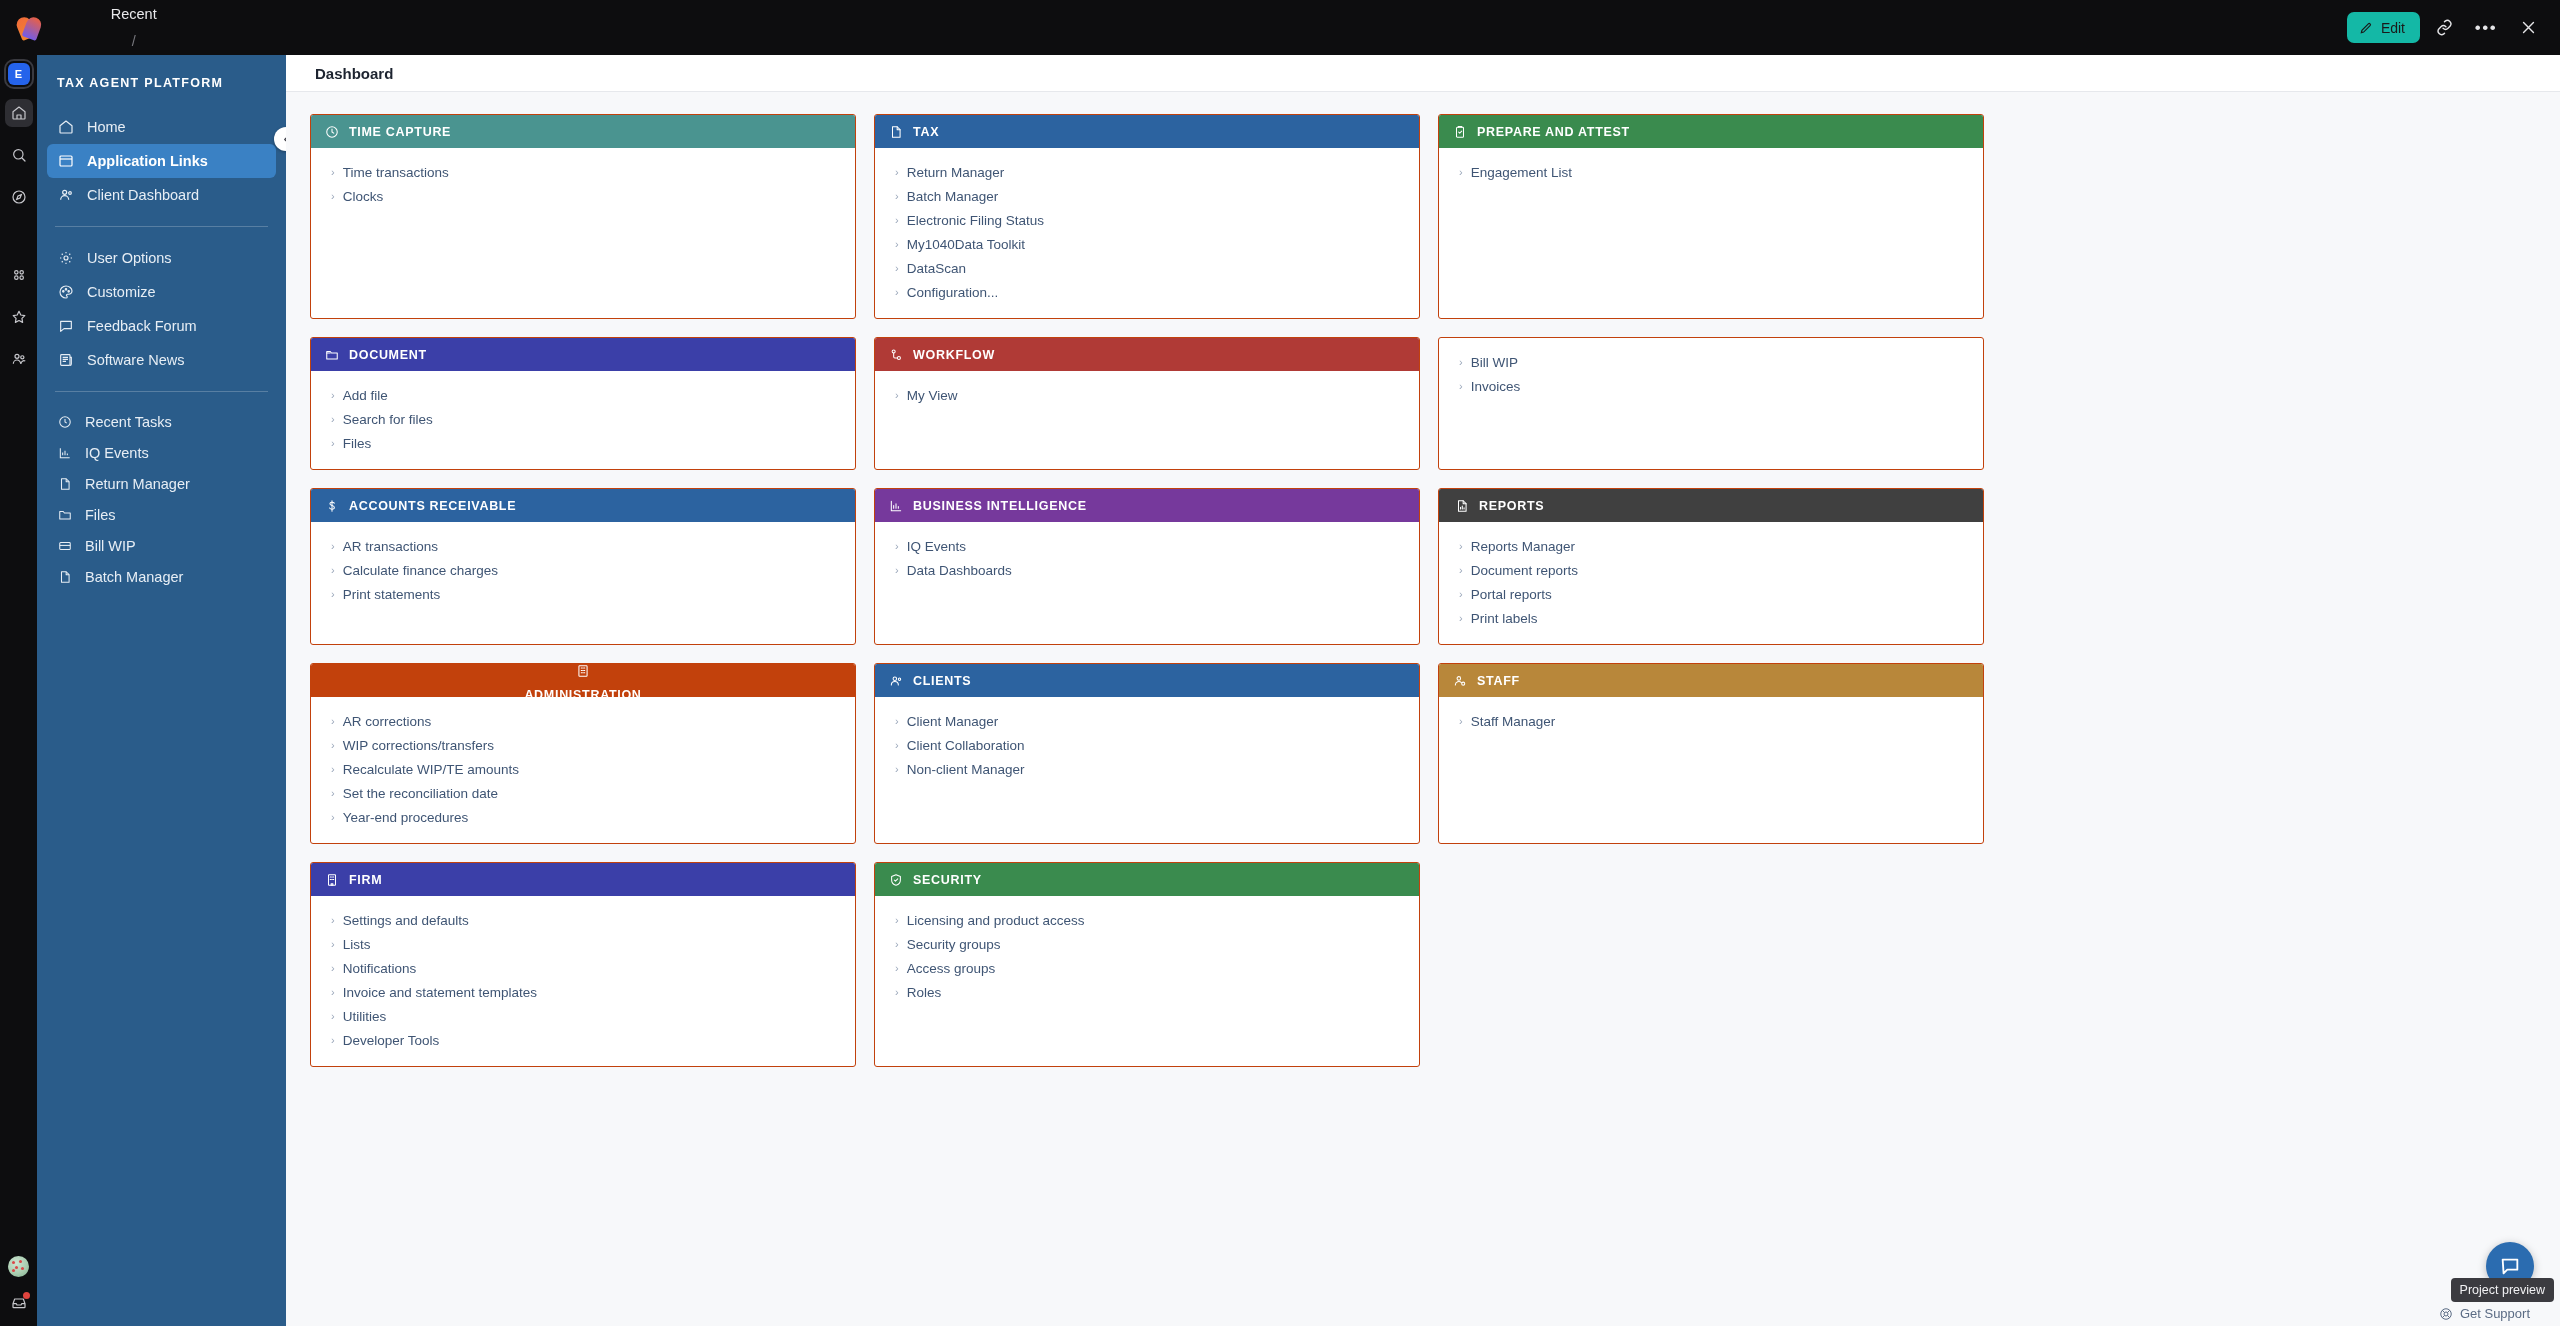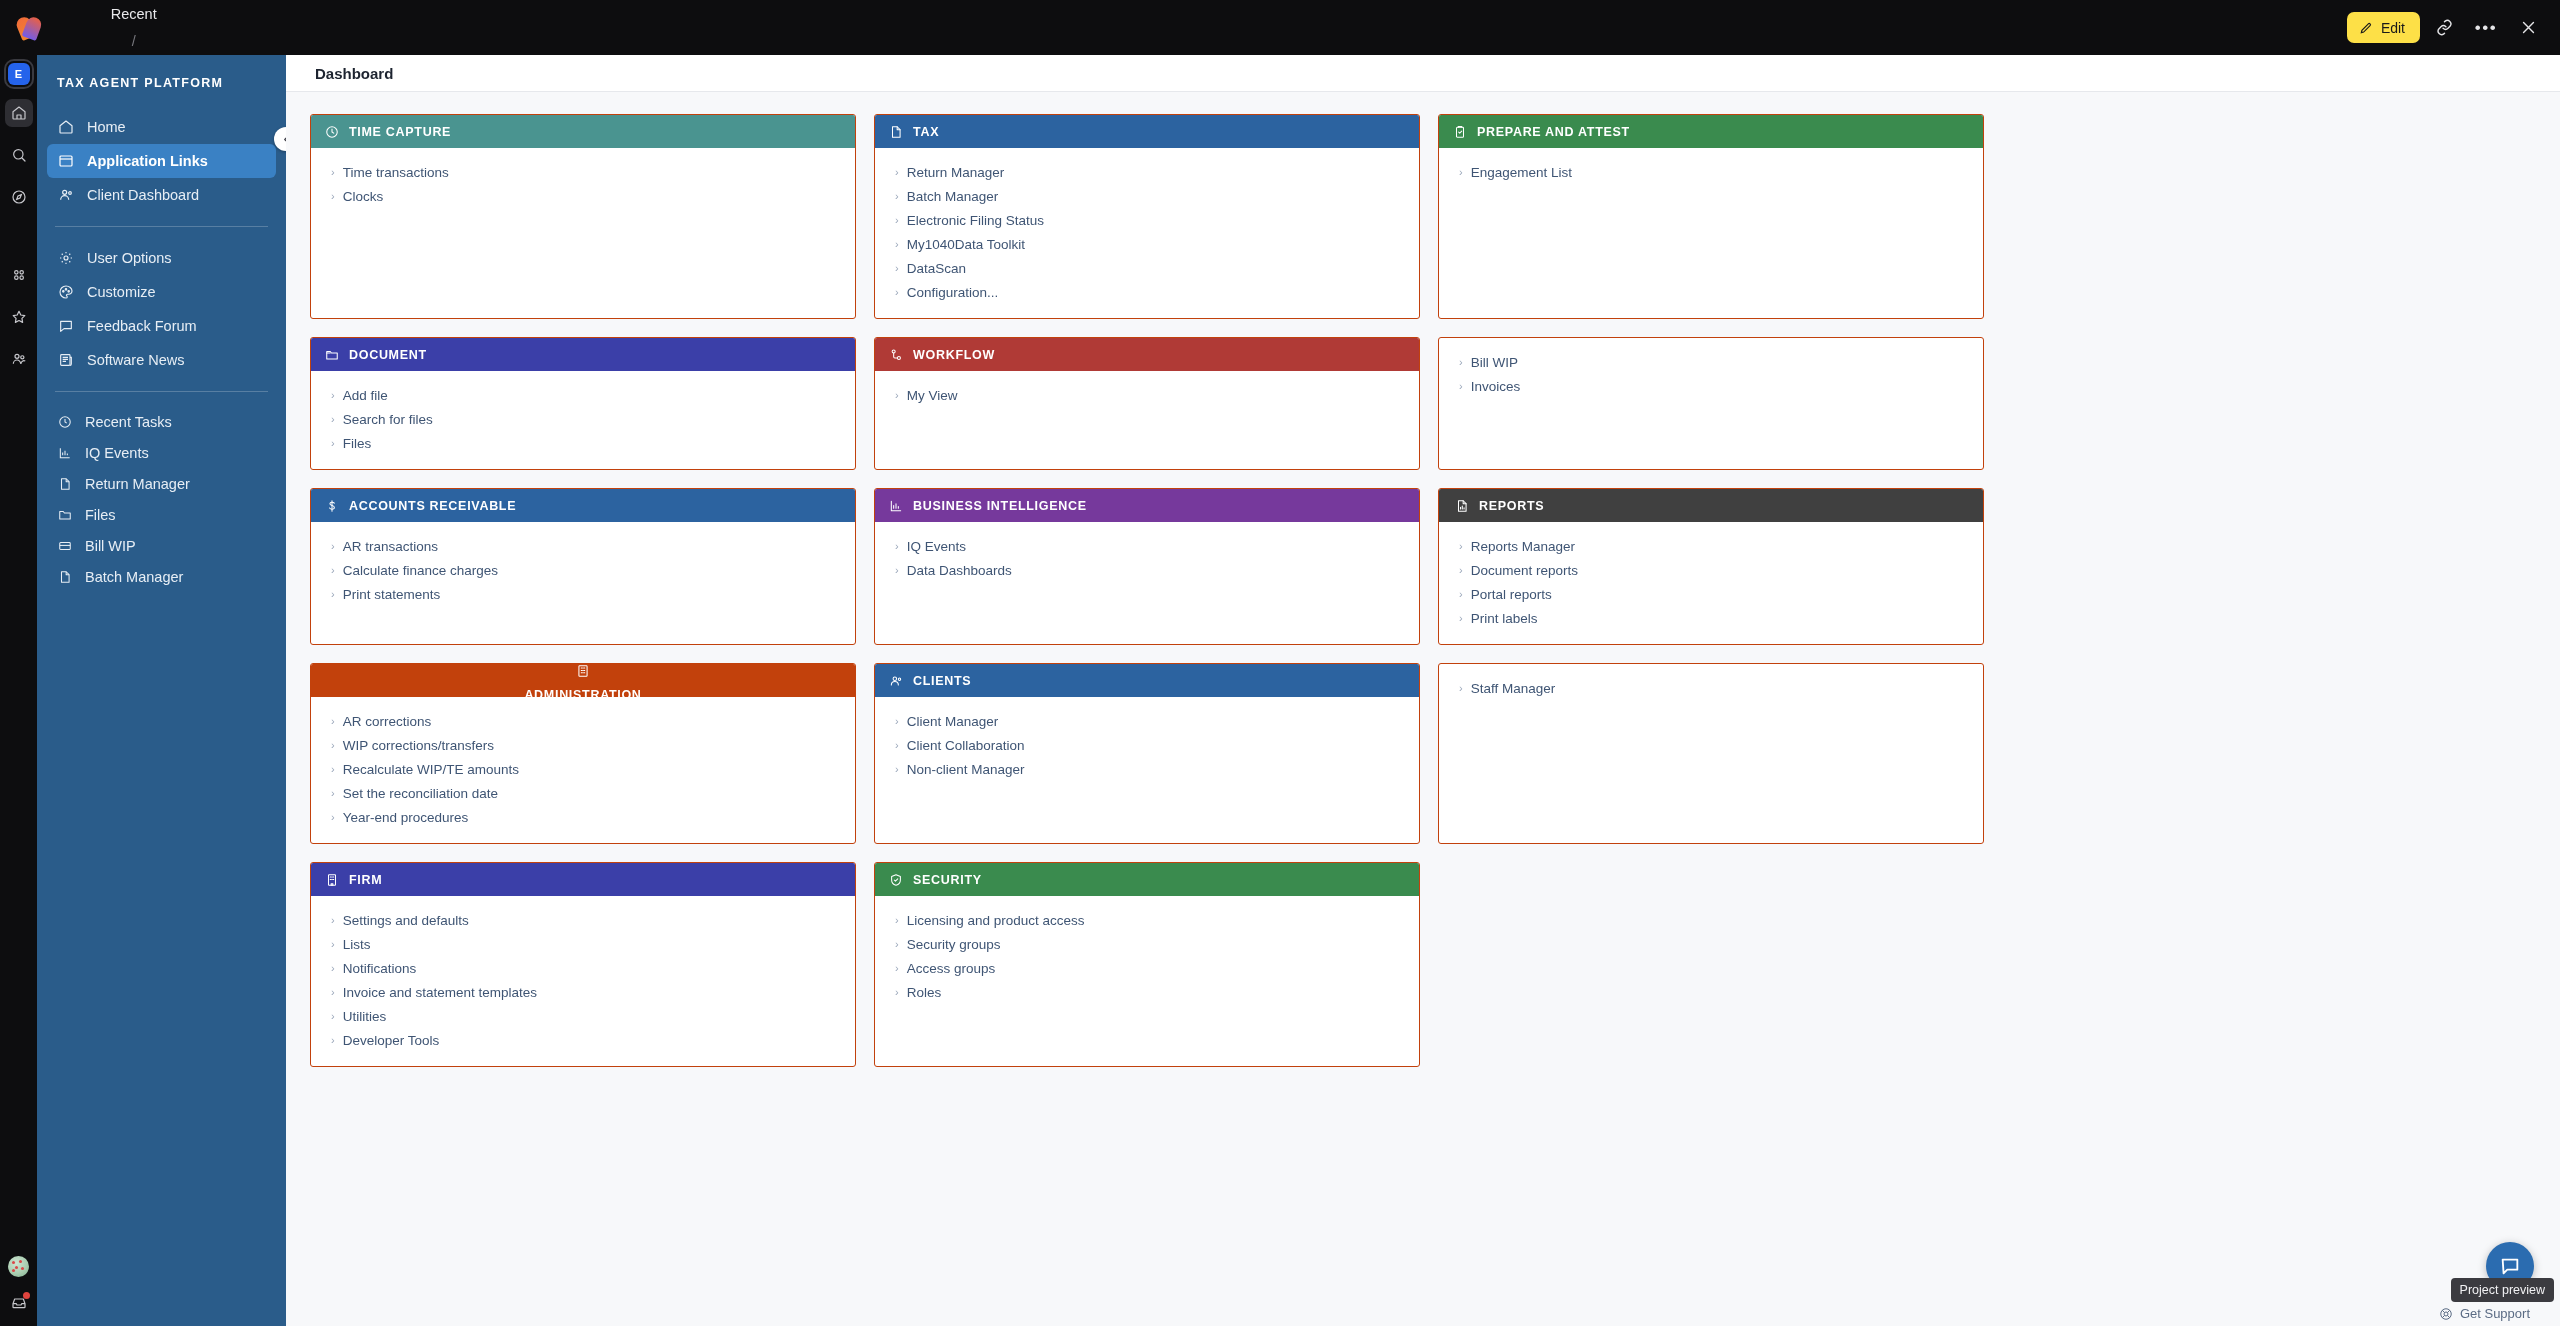--- a/index.html
+++ b/index.html
@@ -28,21 +28,21 @@
   .crumbs { display: flex; align-items: center; margin-left: 20px; gap: 11px; flex-direction: column; }
   .crumb-clock { width: 15px; height: 15px; border: 1.5px solid #b7b7bb; border-radius: 50%; position: relative; }
   .crumb-clock:before { content:""; position:absolute; left:5.5px; top:2.5px; width:1.4px; height:5px; background:#b7b7bb; }
   .crumb-clock:after { content:""; position:absolute; left:6px; top:6.6px; width:3.6px; height:1.4px; background:#b7b7bb; }
   .crumb-text { color: #e9e9ec; font-size: 14.5px; }
   .crumb-sep { color: #76767c; font-size: 14.5px; }
 
   .title-actions { margin-left: auto; display: flex; align-items: center; gap: 6px; padding-right: 14px; }
   .edit-btn {
     display: flex; align-items: center; gap: 8px;
-    background: #fde047; color: #1a1a1a; border: none; border-radius: 7px;
+    background: #14b8a6; color: #1a1a1a; border: none; border-radius: 7px;
     height: 31px; padding: 0 15px 0 12px; font-size: 14px; font-family: inherit; cursor: pointer;
   }
   .pencil { width: 14px; height: 14px; }
   .icon-btn {
     width: 36px; height: 36px; display: flex; align-items: center; justify-content: center;
     background: none; border: none; cursor: pointer; color: #e4e4e7;
   }
   .icon-btn svg { width: 17px; height: 17px; }
   .dots { letter-spacing: 1.5px; font-size: 17px; line-height: 10px; color: #e4e4e7; }
 
@@ -619,20 +619,28 @@
               <span class="chev">›</span>
               <span>Client Collaboration</span>
             </div>
             <div class="link-row">
               <span class="chev">›</span>
               <span>Non-client Manager</span>
             </div>
           </div>
         </div>
         <div class="card">
+          <div class="card-head" style="background: rgb(184, 135, 58);">
+            <svg viewBox="0 0 24 24" fill="none" stroke="#ffffff" stroke-width="1.8" stroke-linejoin="round" stroke-linecap="round">
+              <circle cx="10" cy="7.5" r="3"></circle>
+              <path d="M4 19a6 6 0 0 1 10.4-4.1"></path>
+              <circle cx="17.5" cy="16.5" r="2.6"></circle>
+            </svg>
+            <span class="card-title">STAFF</span>
+          </div>
           <div class="card-body">
             <div class="link-row">
               <span class="chev">›</span>
               <span>Staff Manager</span>
             </div>
           </div>
         </div>
         <div class="card">
           <div class="card-head" style="background: rgb(59, 63, 168);">
             <svg viewBox="0 0 24 24" fill="none" stroke="#ffffff" stroke-width="1.8" stroke-linejoin="round" stroke-linecap="round">

